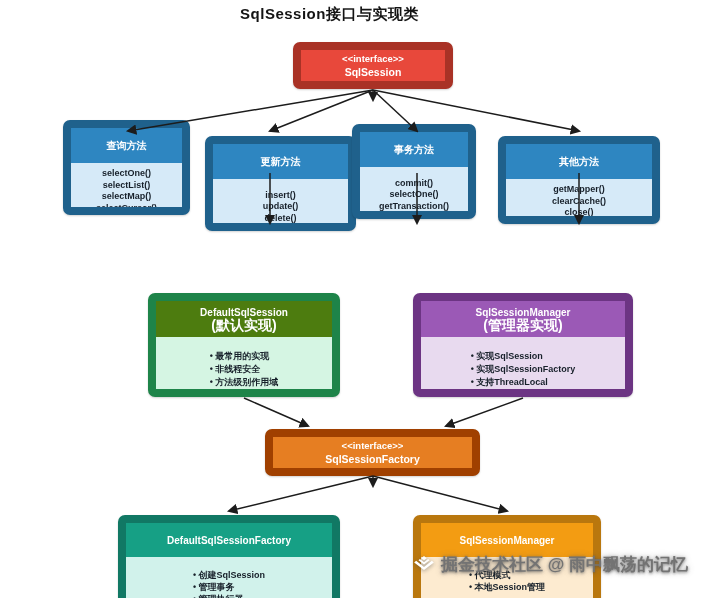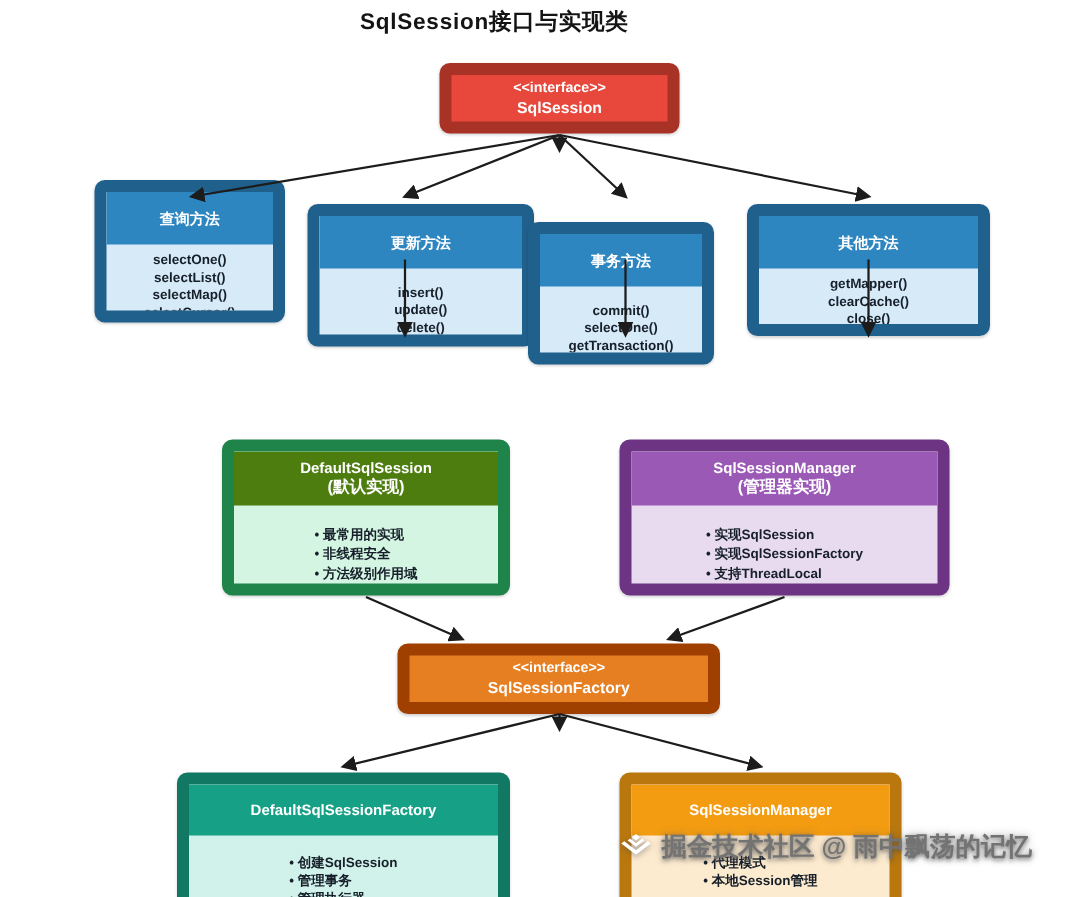--- a/index.html
+++ b/index.html
@@ -35,21 +35,21 @@
   .n-orange { background:#e67e22; border-color:#a04000; }
 
   
   .n-blue { background:#d6eaf8; border-color:#1f618c; }
   .n-blue .hd { background:#2e86c1; height:35px; font-size:10px; }
   .n-blue .bd { height:56px; font-size:9px; line-height:11.5px; }
 
   
   .impl .hd { height:36px; font-size:10px; line-height:13px; }
   .impl .bd { height:64px; font-size:9px; line-height:13px; }
-  .impl .hd .sub { font-size:11px; font-weight:bold; }
+  .impl .hd .sub { font-size:14px; font-weight:bold; }
   .n-green  { background:#d5f5e3; border-color:#1e8449; }
   .n-green .hd { background:#4d7c0f; }
   .n-purple { background:#e8daef; border-color:#6c3483; }
   .n-purple .hd { background:#9b59b6; }
 
   
   .fact .hd { height:34px; font-size:10px; }
   .fact .bd { height:62px; font-size:9px; line-height:12px; align-items:flex-start; padding-top:12px; }
   .n-teal { background:#d1f2eb; border-color:#117864; }
   .n-teal .hd { background:#16a085; }
@@ -106,21 +106,21 @@
 selectList()
 selectMap()
 selectCursor()</div>
 </div>
 <div class="node n-blue" style="left:205px;top:136px;width:151px;height:95px;">
   <div class="hd">更新方法</div>
   <div class="bd">insert()
 update()
 delete()</div>
 </div>
-<div class="node n-blue" style="left:352px;top:148px;width:124px;height:95px;">
+<div class="node n-blue" style="left:352px;top:124px;width:124px;height:95px;">
   <div class="hd">事务方法</div>
   <div class="bd">commit()
 selectOne()
 getTransaction()</div>
 </div>
 <div class="node n-blue" style="left:498px;top:136px;width:162px;height:88px;">
   <div class="hd">其他方法</div>
   <div class="bd">getMapper()
 clearCache()
 close()

